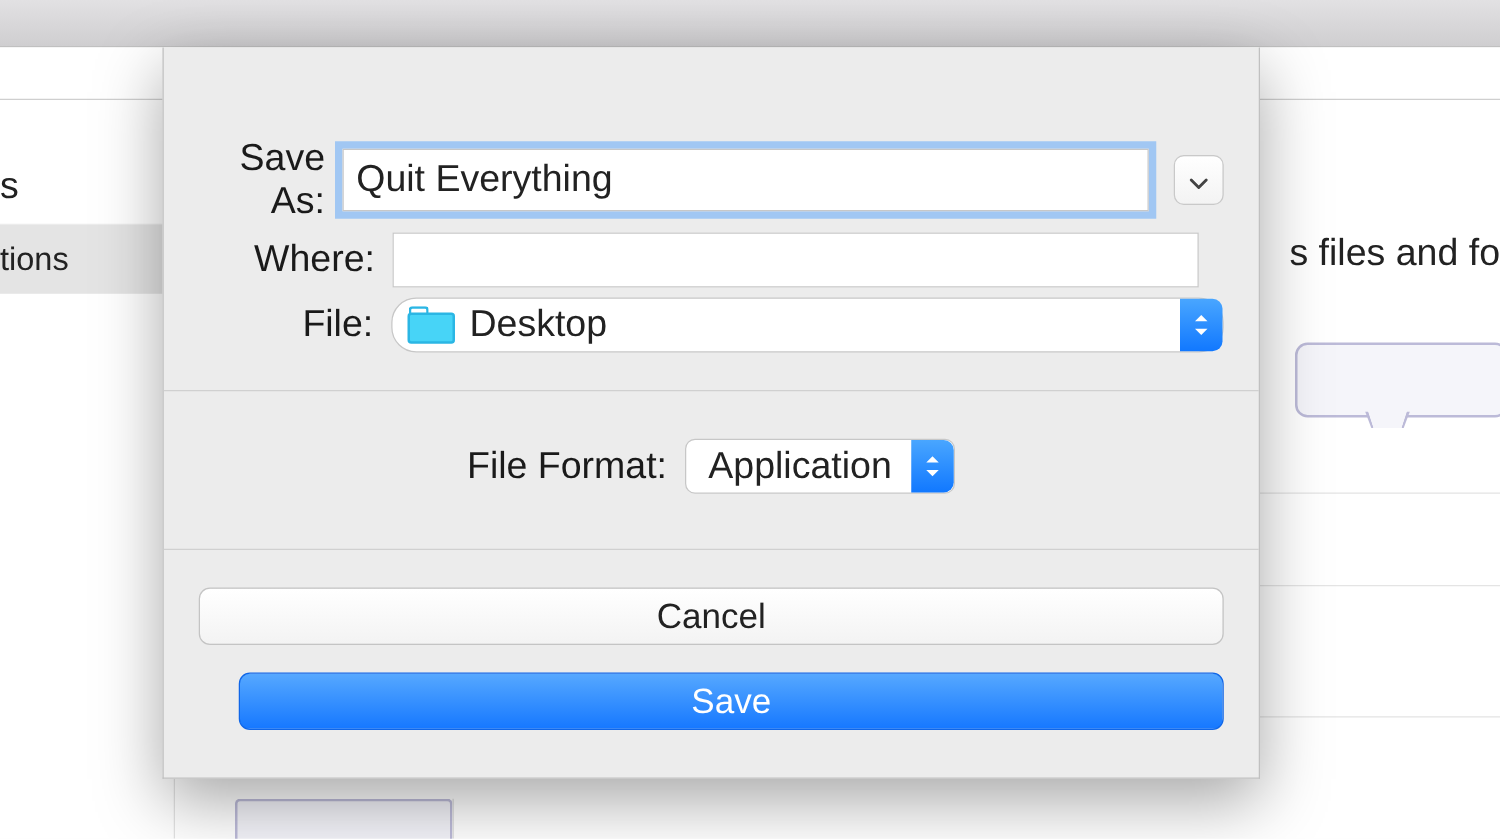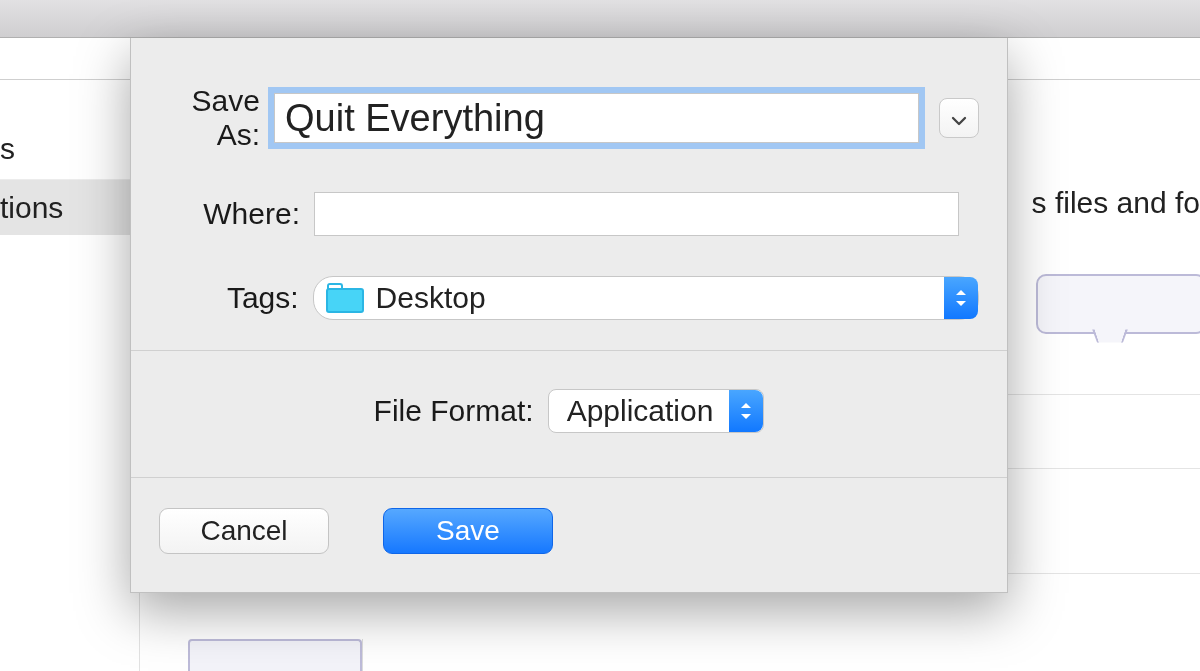--- a/index.html
+++ b/index.html
@@ -55,21 +55,21 @@
       font-size: 30px;
       color: #222;
       padding-left: 0;
       border-bottom: 1px solid #ececec;
       text-align: left;
       overflow: hidden;
     }
     .bg-sidebar-item2 {
       height: 55px;
       line-height: 55px;
-      font-size: 30px;
+      font-size: 26px;
       color: #222;
       padding-left: 0;
       background: #e4e4e4;
     }
     .bg-main {
       position: absolute;
       top: 80px;
       left: 140px;
       right: 0;
       bottom: 0;
@@ -128,24 +128,24 @@
       left: 130px;
       width: 878px;
       background: #ececec;
       border: 1px solid #c0c0c0;
       border-top: none;
       box-shadow: 0 18px 50px rgba(0,0,0,0.35);
       display: flex;
       flex-direction: column;
     }
     .sheet-section1 {
-      padding: 46px 28px 30px 28px;
+      padding: 72px 28px 30px 28px;
       display: flex;
       flex-direction: column;
-      gap: 40px;
+      gap: 8px;
     }
     .row {
       display: flex;
       align-items: center;
     }
     .row-label {
       width: 155px;
       text-align: right;
       font-size: 30px;
       color: #1a1a1a;
@@ -154,21 +154,21 @@
     .saveas-field-wrap {
       display: flex;
       align-items: center;
       gap: 10px;
     }
     .saveas-input {
       width: 645px;
       height: 50px;
       border: 1px solid #c7c7c7;
       background: #fff;
-      font-size: 38px;
+      font-size: 30px;
       color: #222;
       padding: 4px 10px;
       border-radius: 0;
       box-shadow: 0 0 0 6px rgba(100,170,250,0.55);
       outline: none;
     }
     .expand-button {
       width: 40px;
       height: 40px;
       border-radius: 8px;
@@ -271,22 +271,23 @@
       position: relative;
       padding: 0 50px 0 18px;
     }
     .format-text {
       font-size: 30px;
       color: #222;
     }
     .sheet-section3 {
       padding: 30px 28px 38px 28px;
       display: flex;
-      justify-content: flex-start;
+      justify-content: center;
       gap: 22px;
+      flex-direction: column;
     }
     .btn {
       min-width: 170px;
       height: 46px;
       border-radius: 9px;
       font-size: 28px;
       display: flex;
       align-items: center;
       justify-content: center;
       cursor: pointer;
@@ -341,21 +342,21 @@
         </div>
       </div>
     </div>
 
     <div class="row">
       <div class="row-label">Where:</div>
       <input class="tags-input" type="text" value="" style="">
     </div>
 
     <div class="row">
-      <div class="row-label">Tags:</div>
+      <div class="row-label">File:</div>
       <div class="where-select">
         <span class="folder-icon">
           <span class="tab"></span>
             <span class="body"></span>
         </span>
         <span class="where-text">Desktop</span>
         <div class="stepper">
           <svg viewBox="0 0 14 8">
               <path d="M2 6 L7 1 L12 6 Z"></path>
             </svg>

